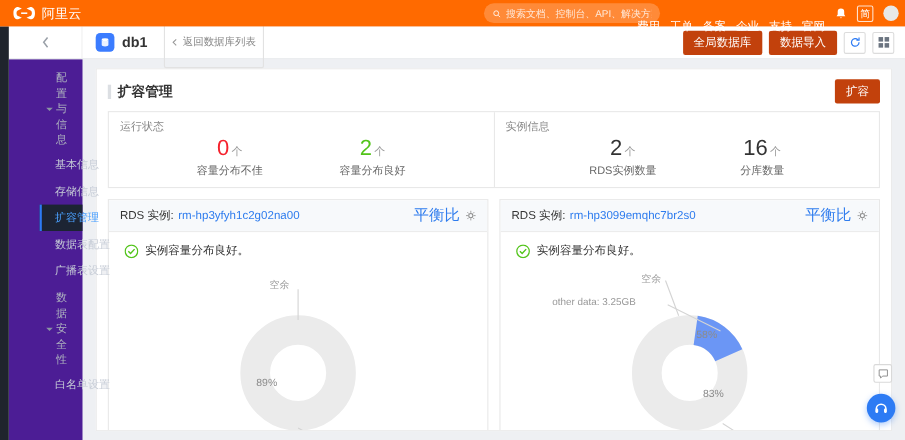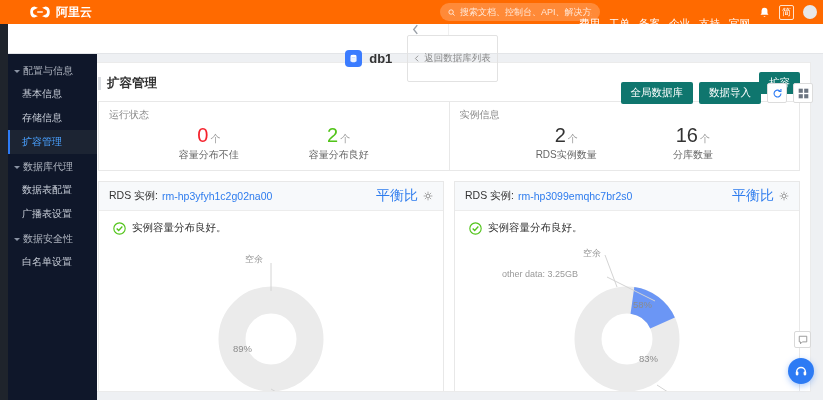--- a/index.html
+++ b/index.html
@@ -2,51 +2,51 @@
 <html><head>
 <meta charset="utf-8">
 <style>
   * { margin:0; padding:0; box-sizing:border-box; }
   html,body { width:823px; height:400px; overflow:hidden;
     font-family:"Liberation Sans", sans-serif; background:#eef0f3; position:relative; }
 
   
   .topbar { position:absolute; left:0; top:0; width:823px; height:24px;
     background:#ff6a00; display:flex; align-items:center; color:#fff; z-index:30; }
-  .logo { display:flex; align-items:center; gap:4px; padding-left:28px; font-size:12px; font-weight:bold; cursor:pointer; }
+  .logo { display:flex; align-items:center; gap:4px; padding-left:10px; font-size:12px; font-weight:normal; cursor:pointer; }
   .logo svg { display:block; }
   .search { position:absolute; left:440px; top:3px; width:160px; height:18px;
     background:rgba(255,255,255,.22); border-radius:10px; display:flex; align-items:center;
     padding:0 8px; gap:5px; cursor:text; }
   .search .ph { font-size:9px; color:rgba(255,255,255,.8); white-space:nowrap; overflow:hidden; }
   .topmenu { position:absolute; right:6px; top:0; height:24px; display:flex; align-items:center; gap:9px; }
   .topmenu .tmi { font-size:10.5px; cursor:pointer;margin-top:24px; }
   .lang { font-size:9px; border:1px solid rgba(255,255,255,.8); border-radius:2px; padding:0 2px; cursor:pointer; }
   .avatar { width:14px; height:14px; border-radius:50%; background:#e8e8e8; display:inline-block; cursor:pointer; }
 
   
   .headerbar { position:absolute; left:8px; top:24px; right:0; height:30px; background:#fff;
-    border-bottom:1px solid #e3e5e8; display:flex; align-items:center; z-index:20;flex-direction:column; }
+    border-bottom:1px solid #e3e5e8; display:flex; align-items:center; z-index:20; }
   .collapse { width:67px; height:100%; display:flex; align-items:center; justify-content:center;
     cursor:pointer; border-right:1px solid #f0f0f0; }
   .dbwrap { display:flex; align-items:center; gap:7px; padding-left:12px; }
   .dbicon { width:17px; height:17px; border-radius:4px; background:#3b7cff; display:flex; align-items:center; justify-content:center; }
   .dbname { font-size:13px; font-weight:bold; color:#333; }
   .backlink { font-size:9.5px; color:#888; border:1px solid #e2e2e2; border-radius:2px;
     padding:16px 6px; margin-left:8px; cursor:pointer; display:flex; align-items:center; gap:3px; }
   .hactions { margin-left:auto; display:flex; align-items:center; gap:6px; padding-right:10px; }
-  .btn-blue { background:#0f766e; color:#fff; border:none; font-size:10.5px; padding:4px 10px;
+  .btn-blue { background:#c2410c; color:#fff; border:none; font-size:10.5px; padding:4px 10px;
     border-radius:2px; cursor:pointer; font-family:inherit; }
   .icon-btn { width:20px; height:20px; border:1px solid #dcdcdc; border-radius:2px; background:#fff;
     display:flex; align-items:center; justify-content:center; cursor:pointer; }
 
   
   .leftrail { position:absolute; left:0; top:24px; bottom:0; width:8px; background:#1f242c; z-index:25; }
-  .sidebar { position:absolute; left:8px; top:54px; bottom:0; width:89px; background:#0f172a;
-    padding-top:4px; z-index:20; }
+  .sidebar { position:absolute; left:8px; top:54px; bottom:0; width:67px; background:#4c1d95;
+    padding-top:4px; z-index:20;padding-left:28px; }
   .sgroup-h { display:flex; align-items:center; color:#aeb4bf; font-size:10px; padding:6px 6px 4px 6px; cursor:pointer; }
   .caret { width:0; height:0; border:3px solid transparent; border-top-color:#8a93a3; margin-right:3px; position:relative; top:2px; }
   .sitem { color:#c6ccd6; font-size:10px; padding:5px 4px 5px 14px; cursor:pointer; white-space:nowrap; }
   .sitem.active { color:#4aa0ff; background:#1c2433; border-left:2px solid #2d7bf4; padding-left:12px; }
 
   
   .main { position:absolute; left:75px; top:54px; right:0; bottom:0; background:#eef0f3; padding:8px 12px; overflow:hidden; }
   .panel { background:#fff; border:1px solid #ebebeb; height:100%; padding:8px 10px; overflow:hidden; }
 
   .title-row { display:flex; align-items:center; height:24px; }
@@ -178,24 +178,20 @@
   <div class="sgroup">
     <div class="sgroup-h">
       <span class="caret"></span>
       <span>配置与信息</span>
     </div>
     <div class="sitem">基本信息</div>
     <div class="sitem">存储信息</div>
     <div class="sitem active">扩容管理</div>
   </div>
   <div class="sgroup">
-    <div class="sgroup-h">
-      <span class="caret"></span>
-      <span>数据库代理</span>
-    </div>
     <div class="sitem">数据表配置</div>
     <div class="sitem">广播表设置</div>
   </div>
   <div class="sgroup">
     <div class="sgroup-h">
       <span class="caret"></span>
       <span>数据安全性</span>
     </div>
     <div class="sitem">白名单设置</div>
   </div>

